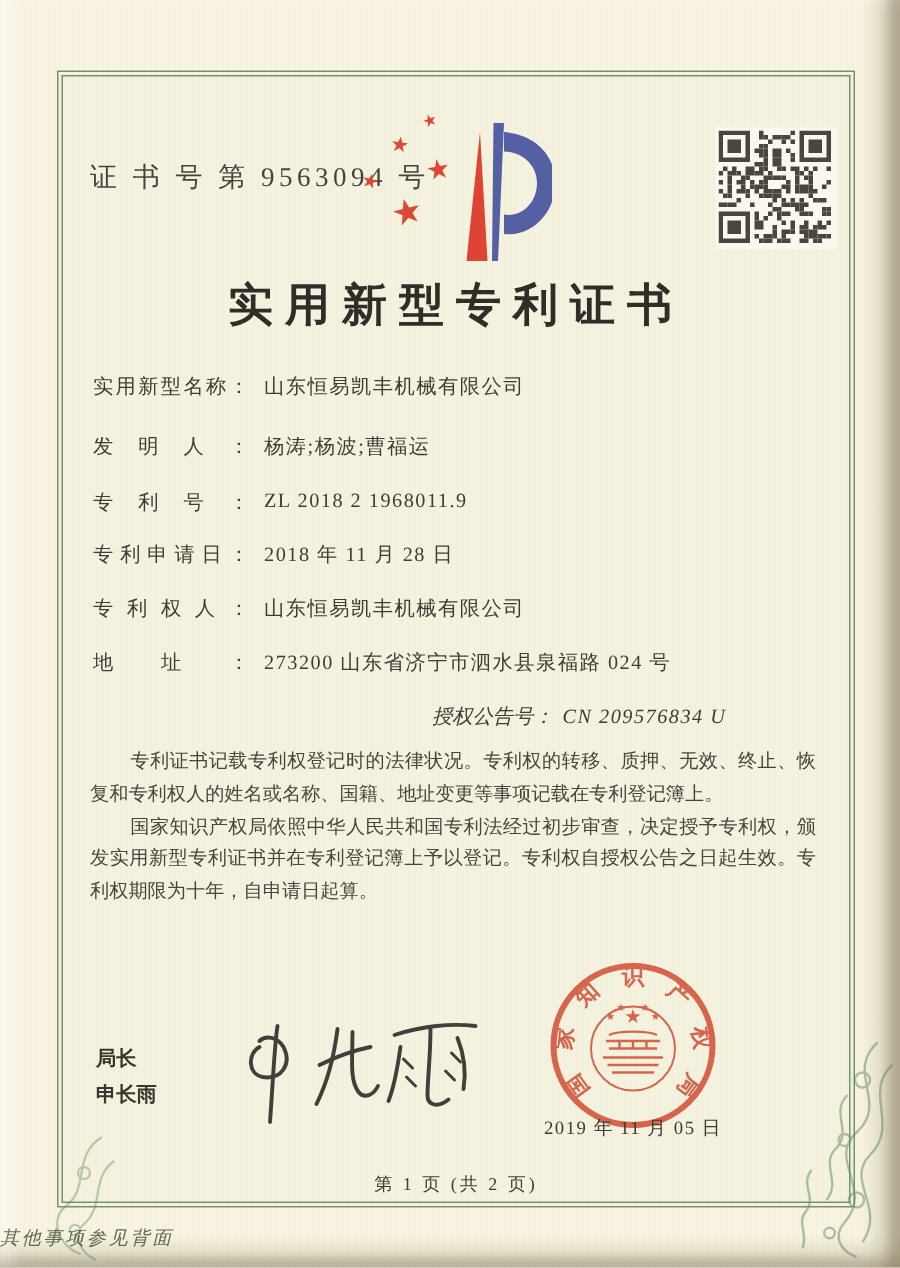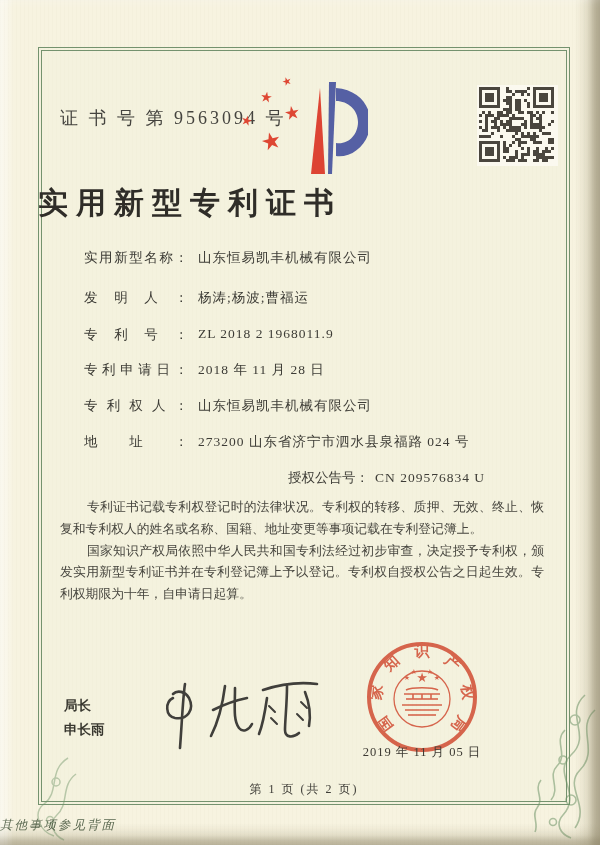--- a/index.html
+++ b/index.html
@@ -17,25 +17,25 @@
   .frame{
     position:absolute;left:38px;top:47px;width:532px;height:758px;
     border:4px double #74926e;box-sizing:border-box;
     background:rgba(238,240,218,.35);
   }
   .cert-number{position:absolute;left:60px;top:86px;font-size:18px;letter-spacing:3px;color:#45443f;margin-top:20px;}
   .logo{position:absolute;left:232px;top:74px;width:136px;height:108px;}
   .logo .star{position:absolute;color:#de4733;line-height:1;}
   .qr{position:absolute;left:477px;top:85px;width:81px;height:81px;background:#fbf9ef;padding:2px;box-sizing:border-box;}
   .title{
-    position:absolute;left:38px;top:183px;width:532px;text-align:left;
+    position:absolute;left:38px;top:183px;width:532px;text-align:center;
     font-size:30px;font-weight:600;letter-spacing:8px;color:#2f2d28;
   }
   .frow{position:absolute;left:62px;width:486px;font-size:13.5px;white-space:nowrap;}
-  .flabel{display:inline-block;width:104px;text-align:justify;text-align-last:justify;vertical-align:top;margin-left:22px;}
+  .flabel{display:inline-block;width:104px;text-align:justify;text-align-last:justify;vertical-align:top;}
   .fvalue{margin-left:10px;letter-spacing:1px;}
   .gpair{position:absolute;font-size:13.5px;white-space:nowrap;}
   .gpair .fvalue{margin-left:6px;}
   .body-text{
     position:absolute;left:60px;top:497px;width:484px;
     font-size:12.8px;line-height:21.8px;color:#46453e;text-align:justify;
   }
   .body-text p{margin:0;text-indent:2.1em;}
   .signoff-title{position:absolute;left:64px;top:697px;font-size:13.5px;font-weight:bold;color:#38372f;font-family:Liberation Mono, monospace;}
   .signoff-name{position:absolute;left:64px;top:721px;font-size:13.5px;font-weight:bold;color:#38372f;font-family:"Liberation Sans","DejaVu Sans",sans-serif;}
@@ -300,21 +300,21 @@
   <div class="frow" style="top:361px;">
     <span class="flabel">专利申请日：</span><span class="fvalue">2018 年 11 月 28 日</span>
   </div>
   <div class="frow" style="top:397px;">
     <span class="flabel">专利权人：</span><span class="fvalue">山东恒易凯丰机械有限公司</span>
   </div>
   <div class="frow" style="top:433px;">
     <span class="flabel">地址：</span><span class="fvalue">273200 山东省济宁市泗水县泉福路 024 号</span>
   </div>
 
-  <div class="gpair" style="left:288px;top:469px;">
+  <div class="gpair" style="left:288px;top:469px;font-style:italic;">
     <span>授权公告号：</span><span class="fvalue">CN 209576834 U</span>
   </div>
 
   <div class="body-text">
     <p>专利证书记载专利权登记时的法律状况。专利权的转移、质押、无效、终止、恢复和专利权人的姓名或名称、国籍、地址变更等事项记载在专利登记簿上。</p>
     <p>国家知识产权局依照中华人民共和国专利法经过初步审查，决定授予专利权，颁发实用新型专利证书并在专利登记簿上予以登记。专利权自授权公告之日起生效。专利权期限为十年，自申请日起算。</p>
   </div>
 
   <div class="signoff-title">局长</div>
   <div class="signoff-name">申长雨</div>

